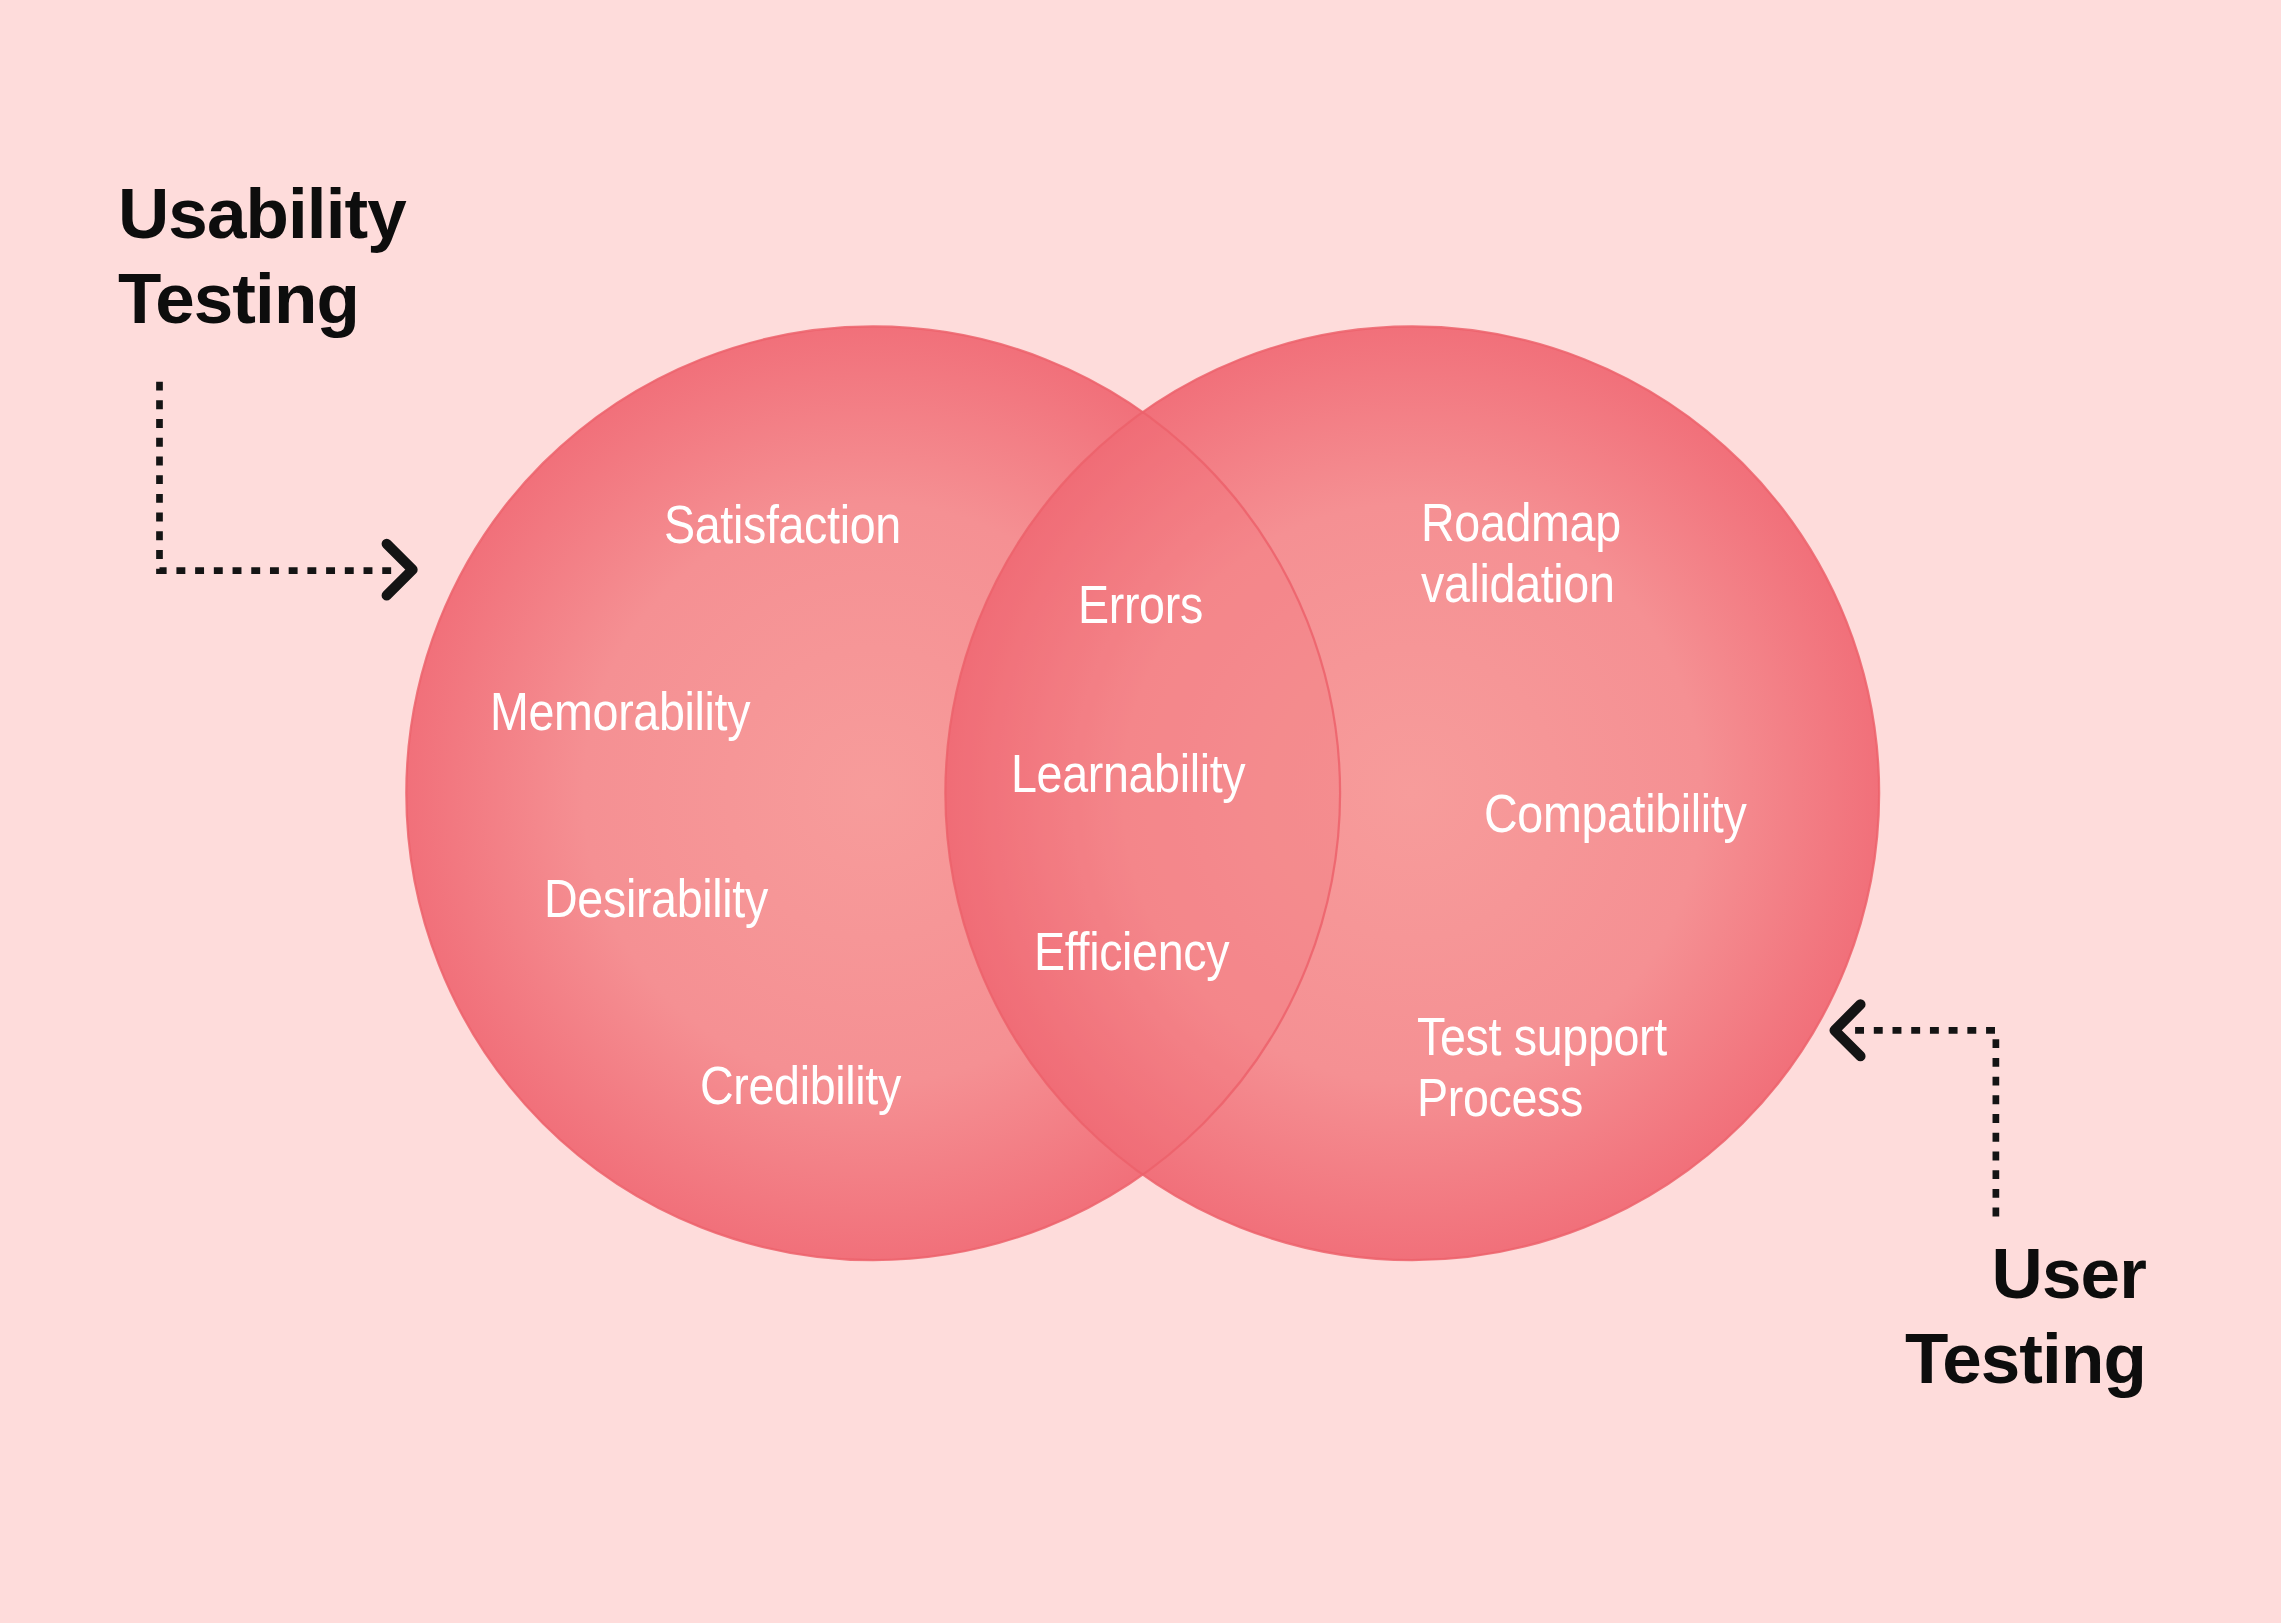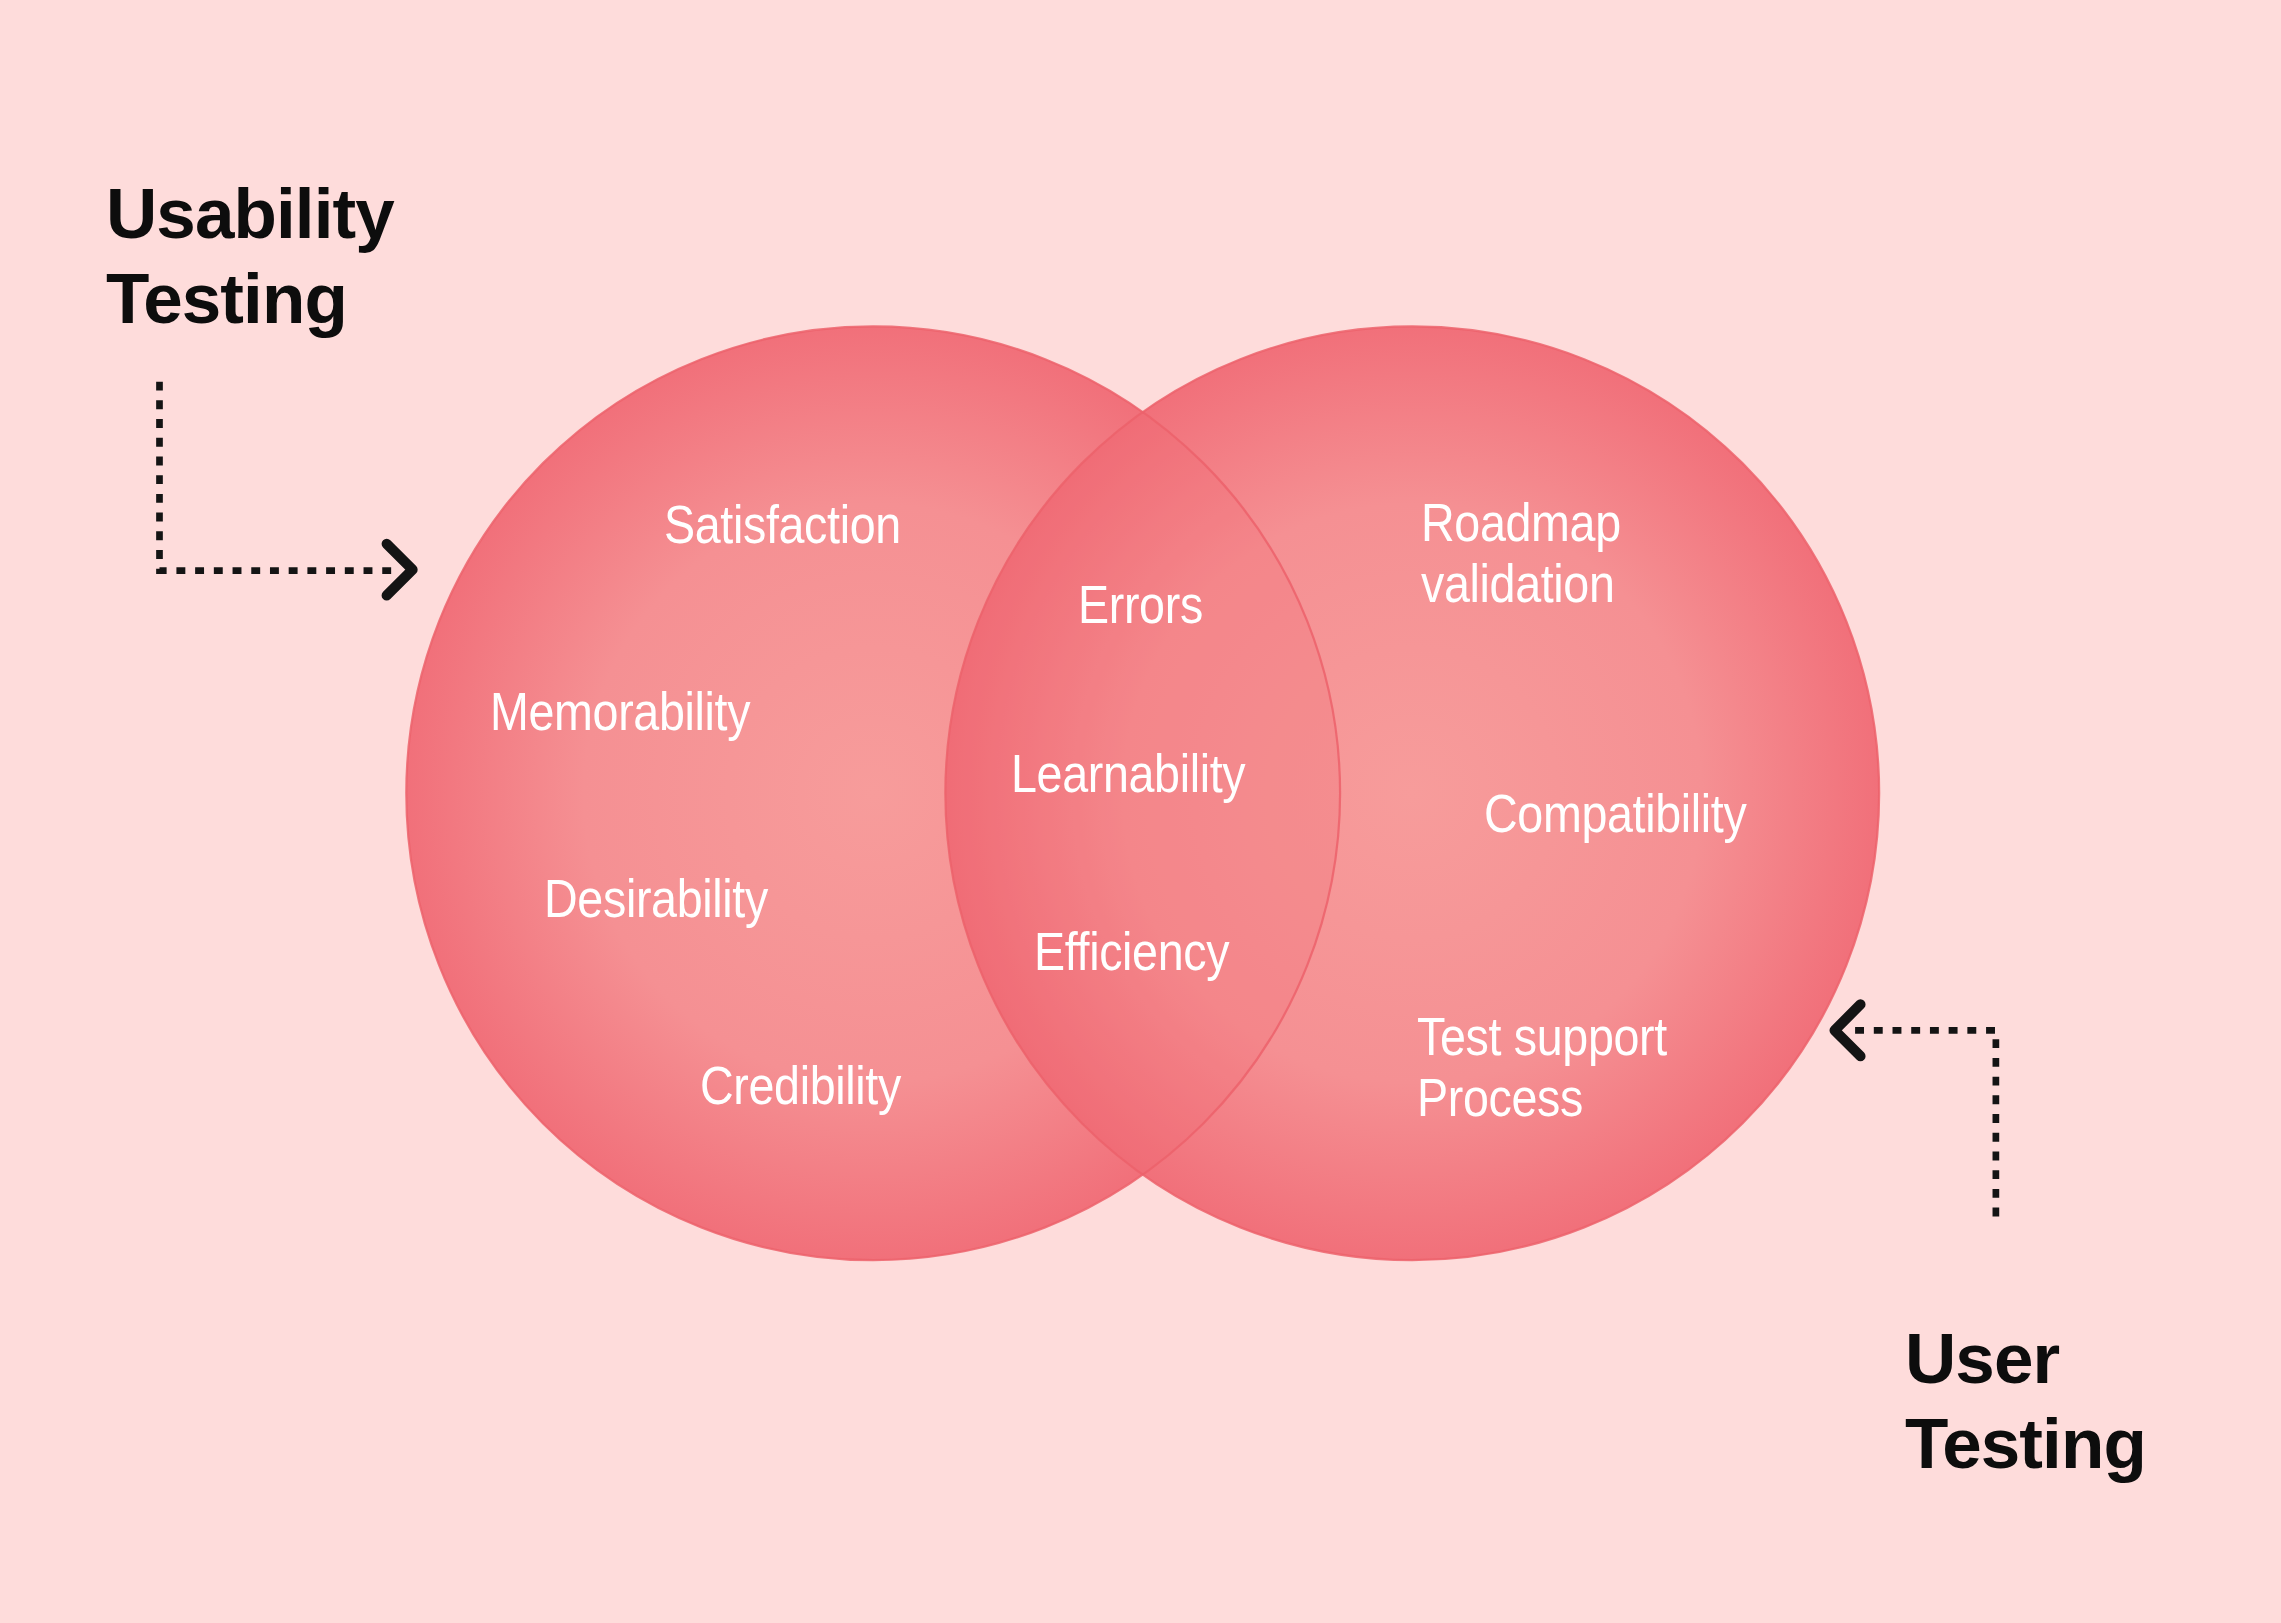--- a/index.html
+++ b/index.html
@@ -36,22 +36,22 @@
   .lbl-satisfaction{left:664px;top:494px;}
   .lbl-memorability{left:490px;top:681px;}
   .lbl-desirability{left:544px;top:868px;}
   .lbl-credibility{left:700px;top:1055px;}
   .lbl-errors{left:1078px;top:574px;}
   .lbl-learnability{left:1011px;top:743px;}
   .lbl-efficiency{left:1034px;top:921px;}
   .lbl-roadmap{left:1421px;top:492px;}
   .lbl-compatibility{left:1484px;top:783px;}
   .lbl-testsupport{left:1417px;top:1006px;}
-  .title-usability{left:106px;top:171px;}
-  .title-user{left:1905px;top:1316px;}
+  .title-usability{left:118px;top:171px;}
+  .title-user{left:1905px;top:1231px;text-align:right;}
 </style>
 </head>
 <body>
 
 <div id="stage">
 
   <svg class="venn" width="2281" height="1624" viewBox="0 0 2560 1822">
     <defs>
       <radialGradient id="gradL" cx="50%" cy="50%" r="50%">
         <stop offset="0%" stop-color="#f79c9b"></stop>

